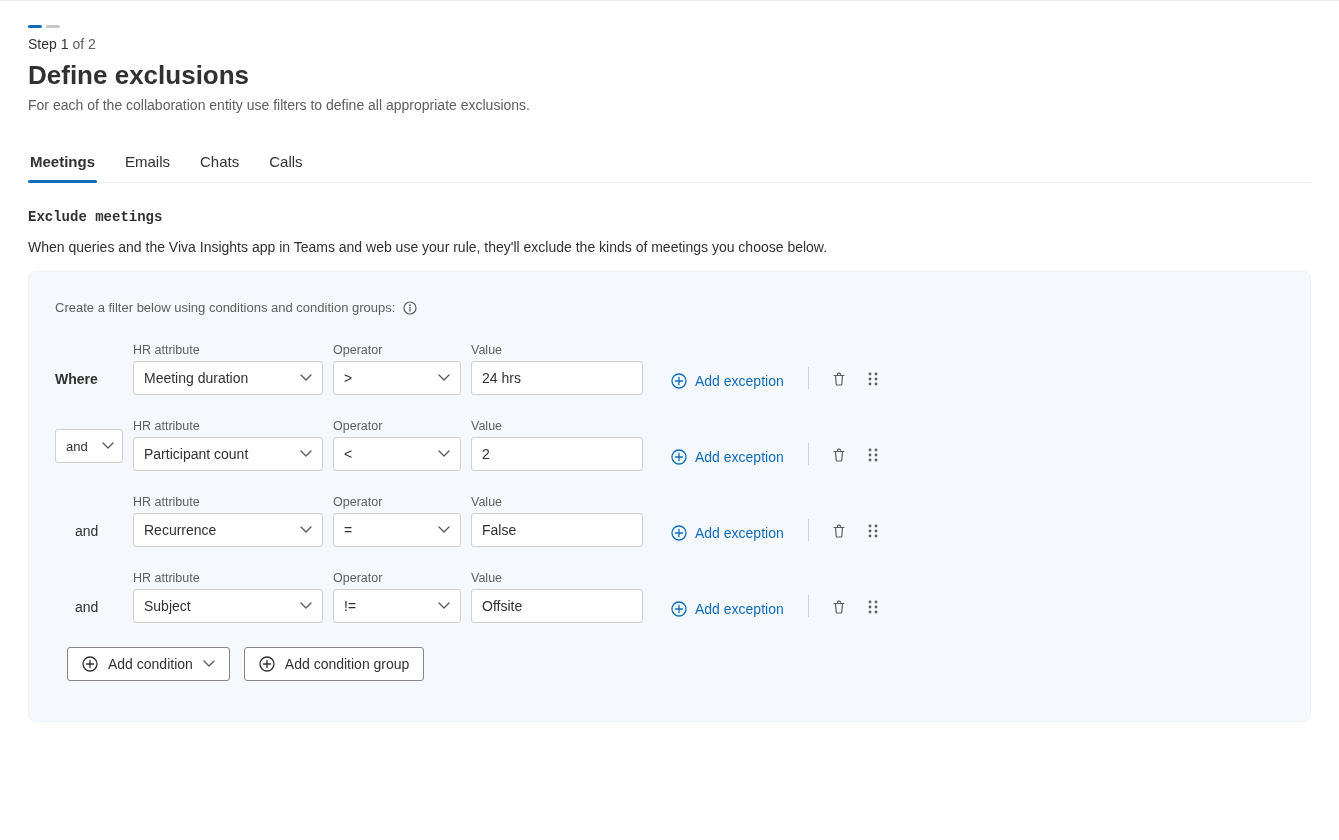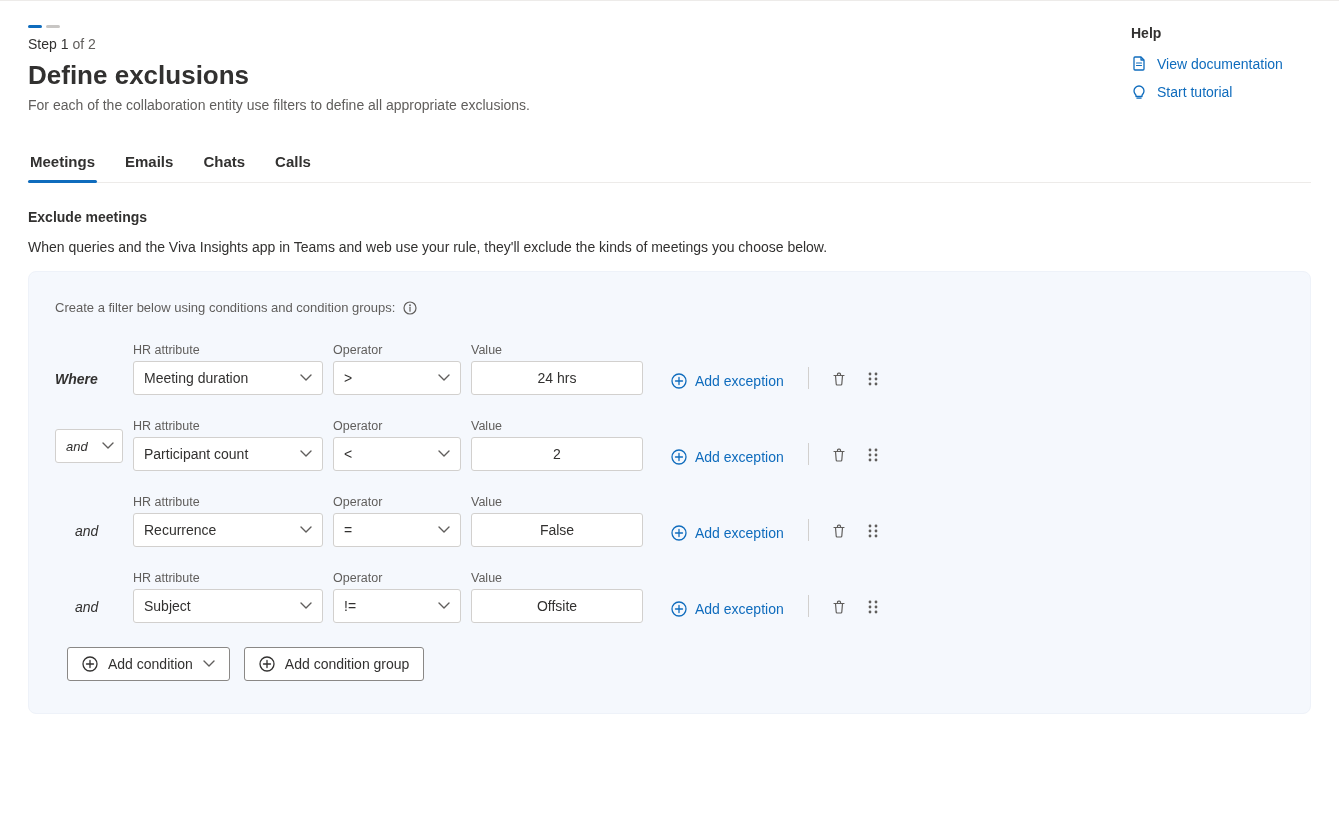--- a/index.html
+++ b/index.html
@@ -53,61 +53,59 @@
     gap: 26px;
     border-bottom: 1px solid #edebe9;
     margin-top: 12px;
   }
   .tab {
     padding: 10px 2px 12px;
     font-size: 15px;
     color: #323130;
     cursor: pointer;
     position: relative;
-    font-weight: bold;
   }
   .tab.active {
     font-weight: 600;
   }
   .tab.active::after {
     content: "";
     position: absolute;
     left: 0; right: 0; bottom: -1px;
     height: 3px;
     background: #0f6cbd;
     border-radius: 2px;
   }
-  .section-title { font-weight: 600; margin-top: 26px; }
+  .section-title { font-weight: 600; margin-top: 26px; font-family: Liberation Mono, monospace; }
   .section-desc { color: #323130; margin-top: 14px; margin-bottom: 16px; }
   .filter-panel {
     background: #f5f8fd;
     border: 1px solid #eef2f9;
     border-radius: 8px;
-    padding: 28px 26px 32px;
+    padding: 28px 26px 40px;
   }
   .filter-hint {
     display: flex;
     align-items: center;
     gap: 8px;
     color: #605e5c;
     font-size: 13px;
     margin-bottom: 28px;
   }
   .cond-row {
     display: flex;
     align-items: flex-end;
     gap: 10px;
     margin-bottom: 24px;
   }
   .where-cell {
     width: 68px;
     min-width: 68px;
     padding-bottom: 8px;
     font-size: 14px;
-    font-style: italic;
   }
   .where-first { font-weight: 600; }
   .and-pill {
     display: flex;
     align-items: center;
     justify-content: space-between;
     gap: 6px;
     width: 68px;
     height: 34px;
     padding: 0 8px 0 10px;
@@ -127,21 +125,21 @@
     display: flex;
     align-items: center;
     padding: 0 10px;
     font-size: 14px;
     color: #323130;
     gap: 17px;
   }
   .select { justify-content: space-between; cursor: pointer; }
   .w-attr   { width: 190px; }
   .w-op     { width: 128px; }
-  .w-val    { width: 172px; justify-content: center; }
+  .w-val    { width: 172px; }
   .link-btn {
     display: flex;
     align-items: flex-end;
     gap: 8px;
     color: #0f6cbd;
     font-size: 14px;
     cursor: pointer;
     padding-bottom: 6px;
     margin-left: 18px;
   }
@@ -230,35 +228,20 @@
           <span></span>
       </div>
       <div class="step-label">
         <span>Step 1</span>
         <span class="muted">of 2</span>
       </div>
       <div class="page-title">Define exclusions</div>
       <div class="page-desc">For each of the collaboration entity use filters to define all appropriate exclusions.</div>
     </div>
 
-    <div class="help-col">
-      <div class="help-title">Help</div>
-      <div class="help-link">
-        <svg width="16" height="17">
-            <use href="#doc"></use>
-          </svg>
-        <span>View documentation</span>
-      </div>
-      <div class="help-link">
-        <svg width="16" height="16">
-            <use href="#bulb"></use>
-          </svg>
-        <span>Start tutorial</span>
-      </div>
-    </div>
   </div>
 
   <div class="tabs">
     <div class="tab active">Meetings</div>
     <div class="tab">Emails</div>
     <div class="tab">Chats</div>
     <div class="tab">Calls</div>
   </div>
 
   <div class="section-title">Exclude meetings</div>

